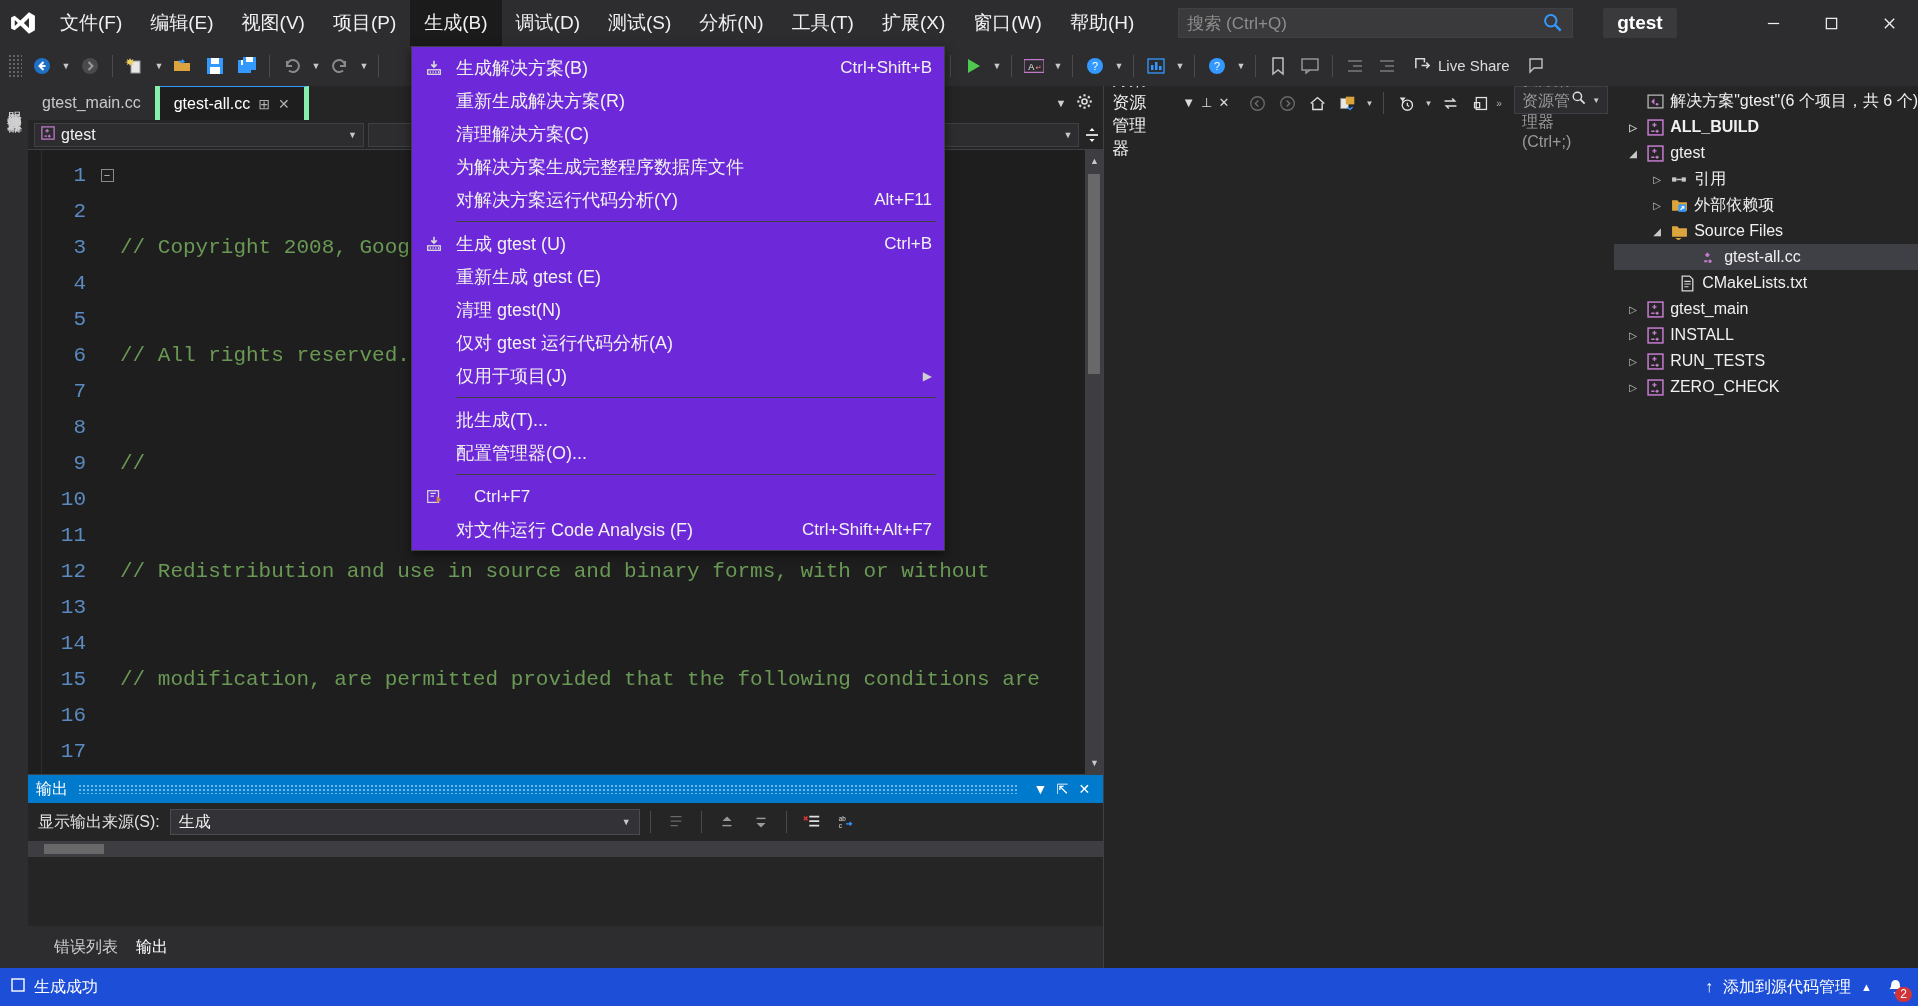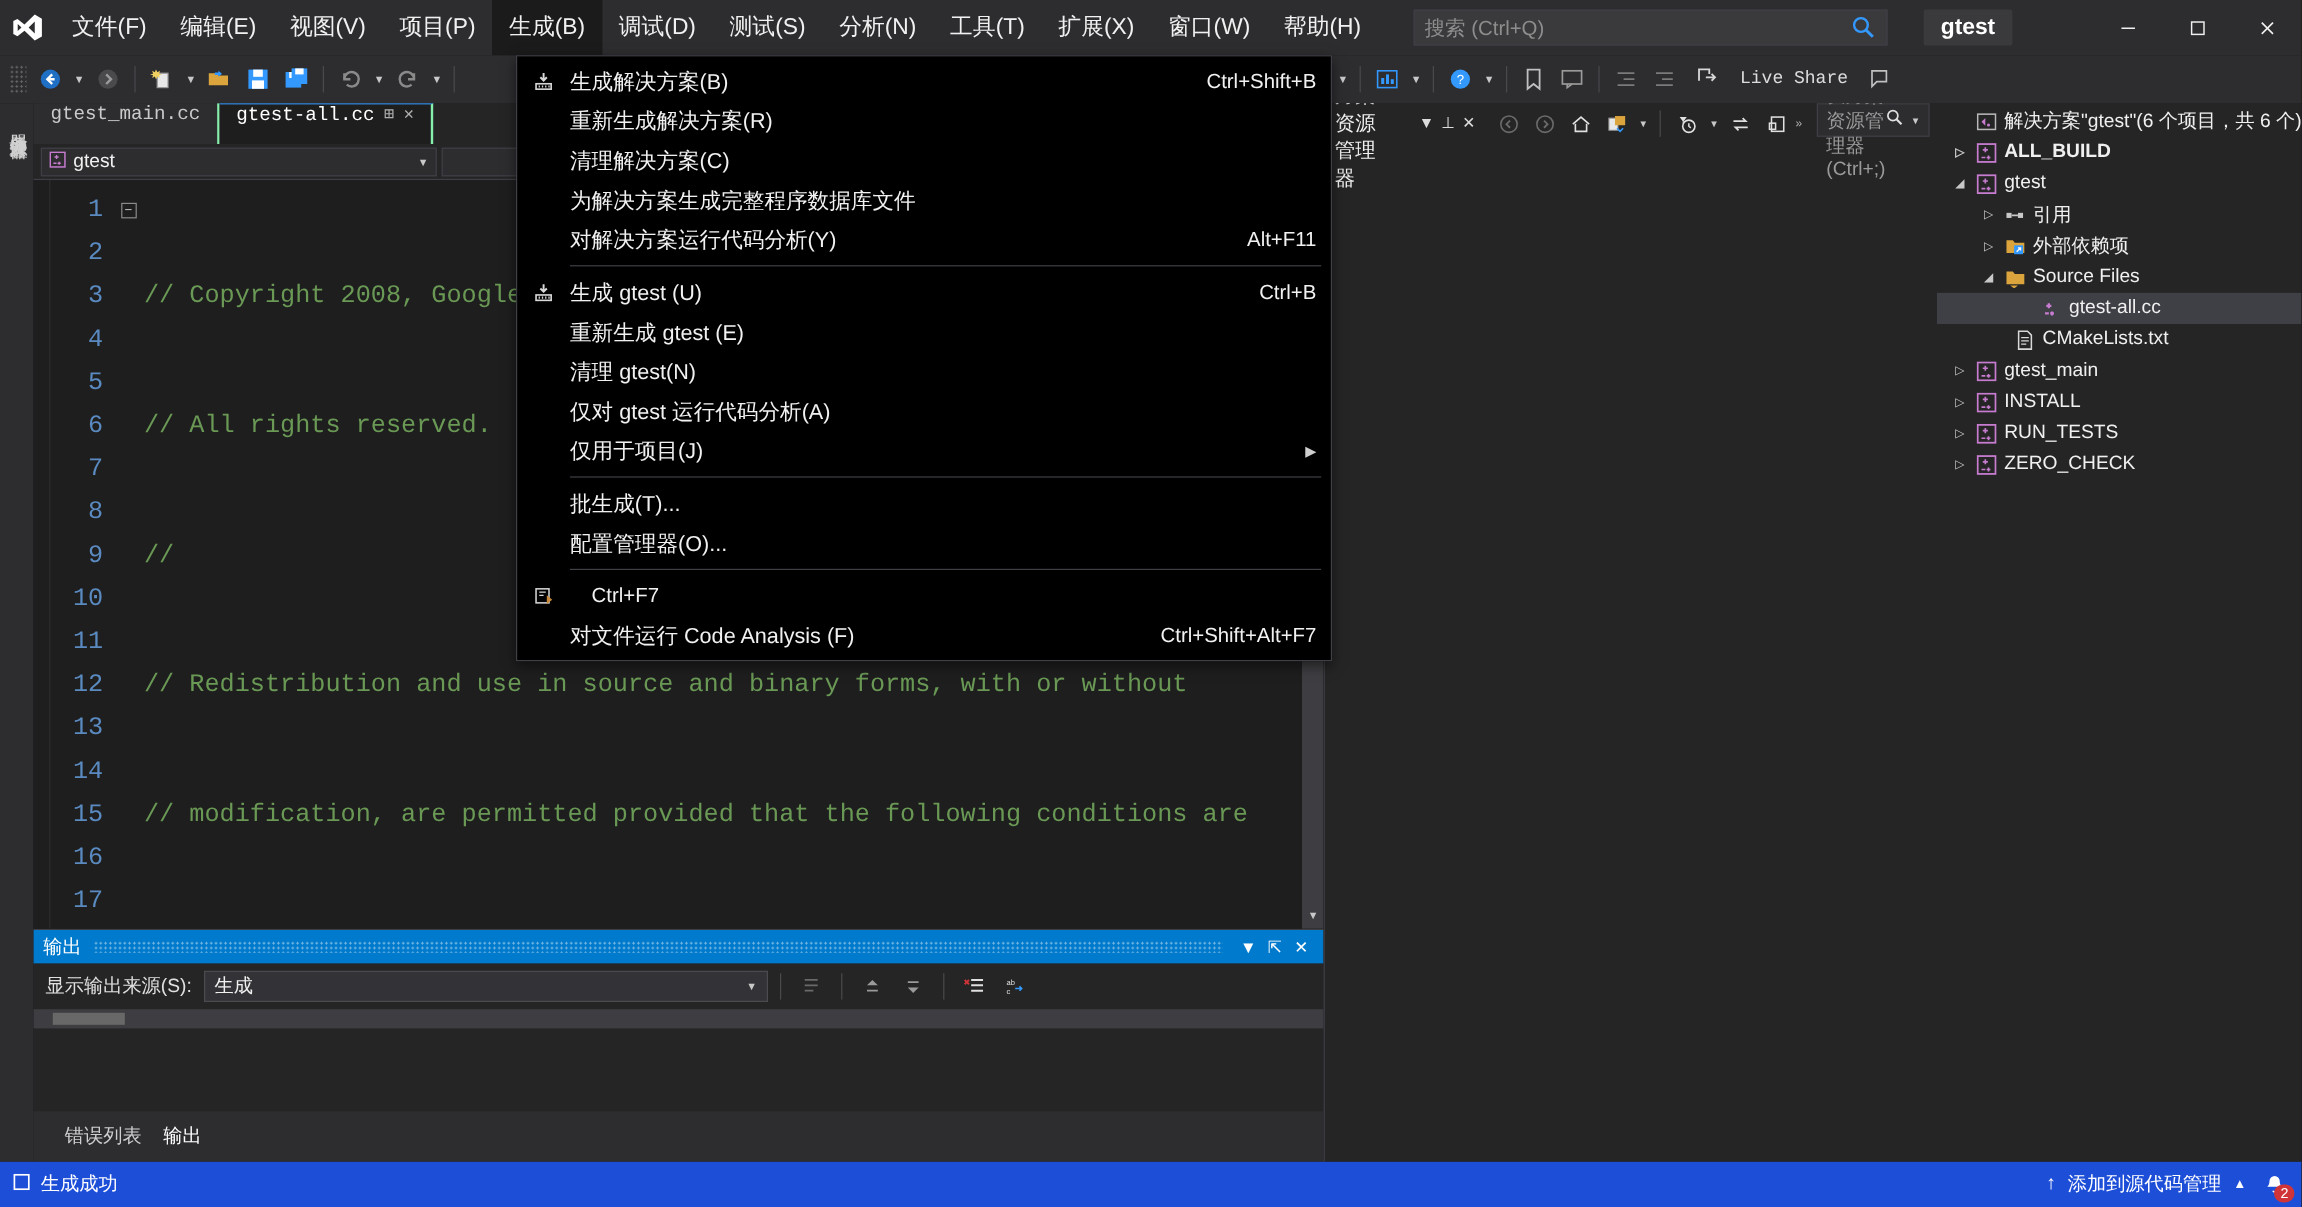--- a/index.html
+++ b/index.html
@@ -47,38 +47,38 @@
   }
   .tb-grip { width: 14px; height: 24px; opacity: .5;
     background-image: radial-gradient(circle, #9a9a9a 1px, transparent 1px);
     background-size: 4px 4px; margin: 0 4px; }
   .tb-btn { width: 32px; height: 32px; display: flex; align-items: center; justify-content: center; }
   .tb-btn svg { width: 20px; height: 20px; }
   .tb-arrow { width: 16px; height: 32px; display: flex; align-items: center; justify-content: center;
     font-size: 9px; color: #c8c8c8; }
   .tb-sep { width: 1px; height: 22px; background: #4a4a4c; margin: 0 6px; }
   .tb-text { font-size: 15px; color: #dcdcdc; padding: 0 8px; height: 32px; line-height: 32px; white-space: nowrap; }
-  .live-share { display:flex; align-items:center; gap:18px; padding: 0 10px; height:32px;font-family:Liberation Mono, monospace; }
+  .live-share { display:flex; align-items:center; gap:6px; padding: 0 10px; height:32px; }
 
   
   .main { flex: 1; display: flex; min-height: 0; position: relative; }
 
   
   .left-rail { width: 28px; background: #2d2d30; display: flex; flex-direction: column;
     align-items: center; padding-top: 14px; flex: 0 0 28px; }
   .left-rail .vtext { writing-mode: vertical-rl; font-size: 15px; color: #d0d0d0;
      letter-spacing: 1px; }
 
   
   .editor-col { flex: 1; display: flex; flex-direction: column; min-width: 0; }
 
   .tabstrip { height: 34px; background: #252526; display: flex; align-items: stretch;
     position: relative; flex: 0 0 34px; }
-  .doc-tab { display: flex; align-items: flex-start; padding: 0 14px; font-size: 16px;
-     color: #c9c9c9; background: #2d2d30; border-right: 2px solid #86efac; gap: 8px; font-family: Liberation Mono, monospace;}
+  .doc-tab { display: flex; align-items: center; padding: 0 14px; font-size: 16px;
+     color: #c9c9c9; background: #2d2d30; border-right: 5px solid #86efac; gap: 8px;}
   .doc-tab.active { background: #1e1e1e; color: #ffffff; border-top: 1px solid #3399ff; }
   .doc-tab .pin, .doc-tab .x { font-size: 14px; color: #b0b0b0; }
   .tabstrip-right { margin-left: auto; display: flex; align-items: center; gap: 10px; padding-right: 10px; }
 
   .breadcrumb { height: 30px; background: #252526; display: flex; align-items: center;
     border-bottom: 1px solid #3f3f46; flex: 0 0 30px; }
   .bc-sel { flex: 0 0 330px; height: 24px; background: #2d2d30; border: 1px solid #3f3f46;
      margin-left: 6px; display: flex; align-items: center; padding: 0 6px; font-size: 14px; }
   .bc-sel2 { flex: 1; height: 24px; background: #2d2d30; border: 1px solid #3f3f46;
      margin-left: 4px; margin-right: 2px; display: flex; align-items: center; padding: 0 6px; }
@@ -156,21 +156,21 @@
   .tr-row { height: 26px; display: flex; align-items: center; font-size: 16px; color: #f0f0f0;
      white-space: nowrap; }
   .tr-row.sel { background: #3f3f46; }
   .tr-row.bold { font-weight: bold; }
   .tw { width: 22px; display:flex; align-items:center; justify-content:center; font-size:10px; color:#c8c8c8;}
   .tr-icon { width: 22px; display:flex; align-items:center; justify-content:center; margin-right: 4px;}
   .tr-icon svg { width: 17px; height: 17px; }
 
   
   .dropdown {
-    position: absolute; left: 430px; top: 46px; width: 680px; background: #000000;
+    position: absolute; left: 411px; top: 46px; width: 534px; background: #6d28d9;
     border: 1px solid #3f3f46; z-index: 100; padding: 4px 0;
     box-shadow: 0 4px 10px rgba(0,0,0,.5);
   }
   .dd-item { height: 33px; display: flex; align-items: center; padding: 0 12px 0 0; }
   .dd-ic { width: 44px; display:flex; align-items:center; justify-content:center; }
   .dd-ic svg { width: 18px; height: 18px; }
   .dd-label { flex: 1; font-size: 18px; color: #f1f1f1; white-space: nowrap; }
   .dd-key { font-size: 17px; color: #f1f1f1; margin-left: 18px; white-space: nowrap; }
   .dd-sub { font-size: 12px; color: #cfcfcf; margin-left: 12px; }
   .dd-sep { height: 1px; background: #3f3f46; margin: 5px 8px 5px 44px; }

